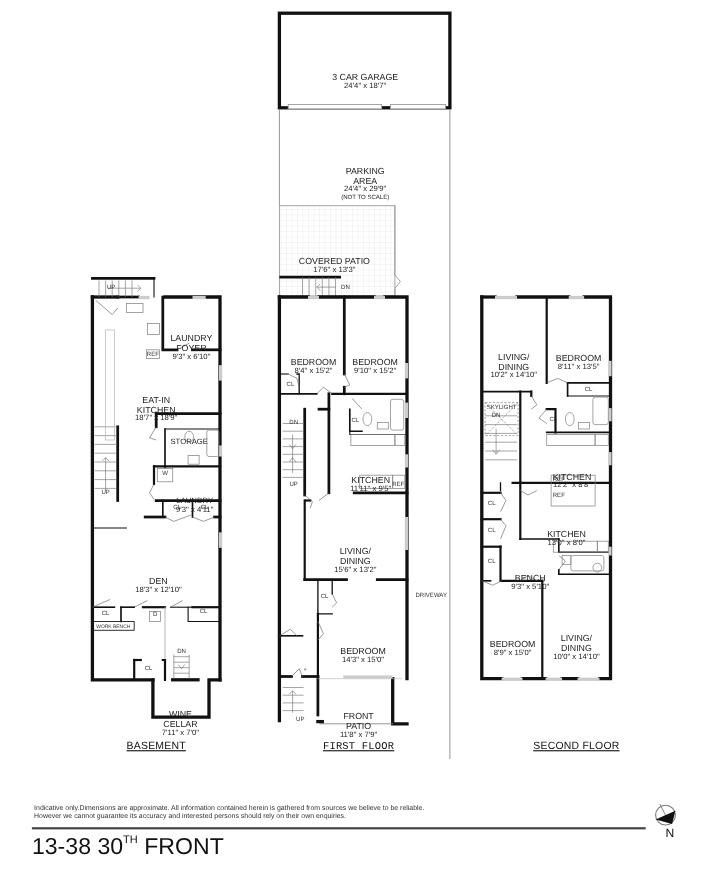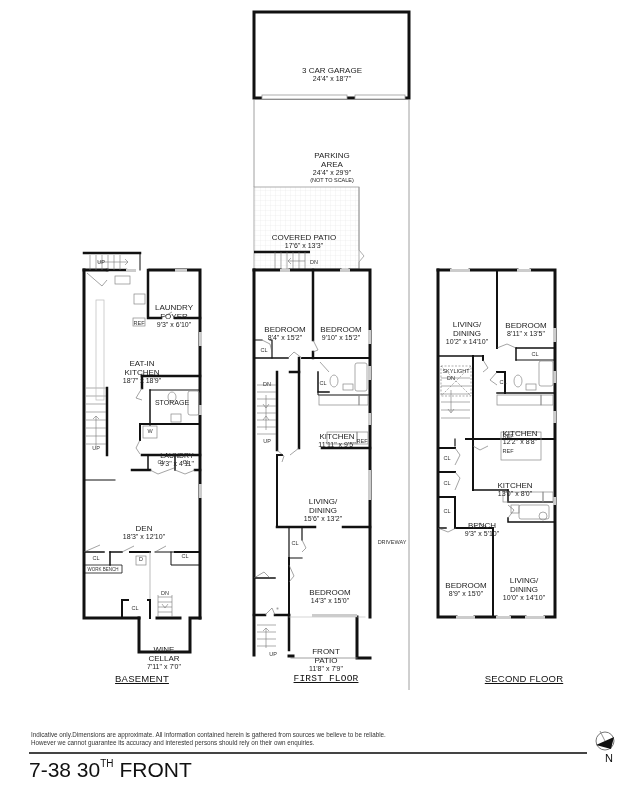--- a/index.html
+++ b/index.html
@@ -465,21 +465,21 @@
   <span class="d">10'0" x 14'10"</span>
 </div>
 <div class="floor-title" style="left:524px;top:673px;">SECOND FLOOR</div>
 
 <div class="disclaimer">
   <div>Indicative only.Dimensions are approximate. All information contained herein is gathered from sources we believe to be reliable.</div>
   <div>However we cannot guarantee its accuracy and interested persons should rely on their own enquiries.</div>
 </div>
 <div class="rule"></div>
 <div class="address">
-  <span>7-38 30</span><sup>TH</sup>
+  <span>13-38 30</span><sup>TH</sup>
   <span>FRONT</span>
 </div>
 <svg class="north" width="24" height="24" viewBox="0 0 24 24" style="left:593px;top:729px;">
   <circle cx="12" cy="12" r="9" fill="none" stroke="#777" stroke-width="1"></circle>
   <line x1="7" y1="2" x2="12" y2="12" stroke="#777" stroke-width="0.8"></line>
   <path d="M3 16 L21 8 L18 20 Z" fill="#111"></path>
 </svg>
 <div class="north-lbl">N</div>
 
 </body></html>

